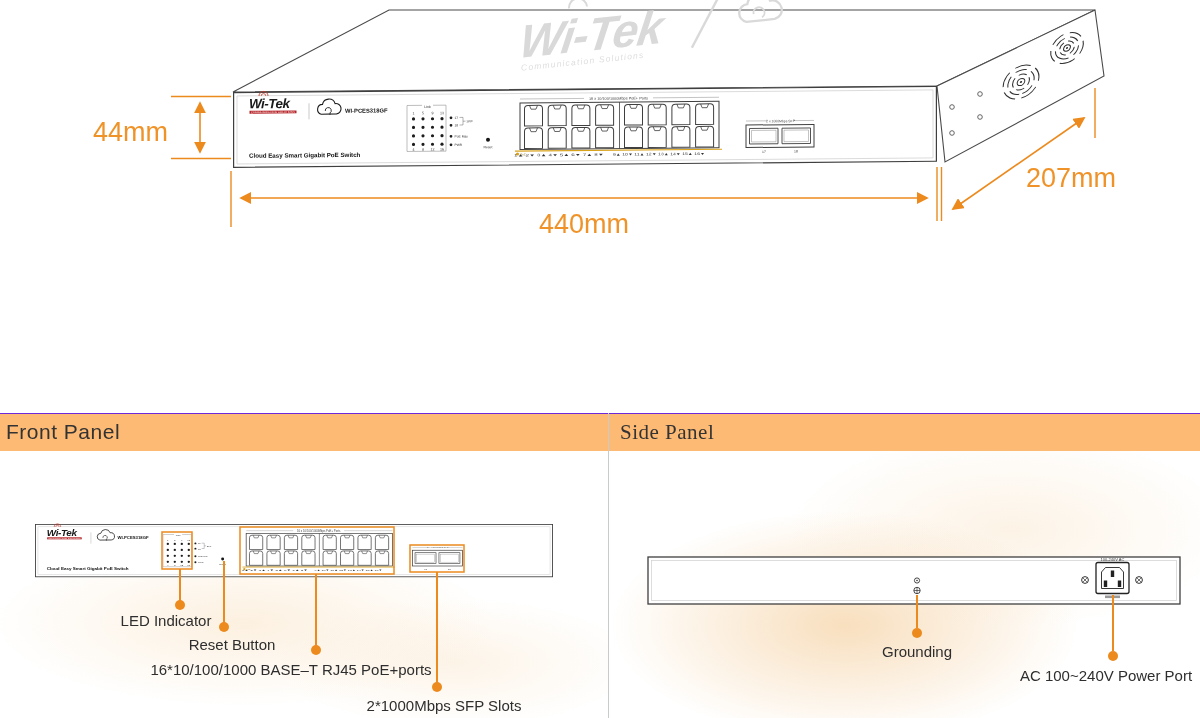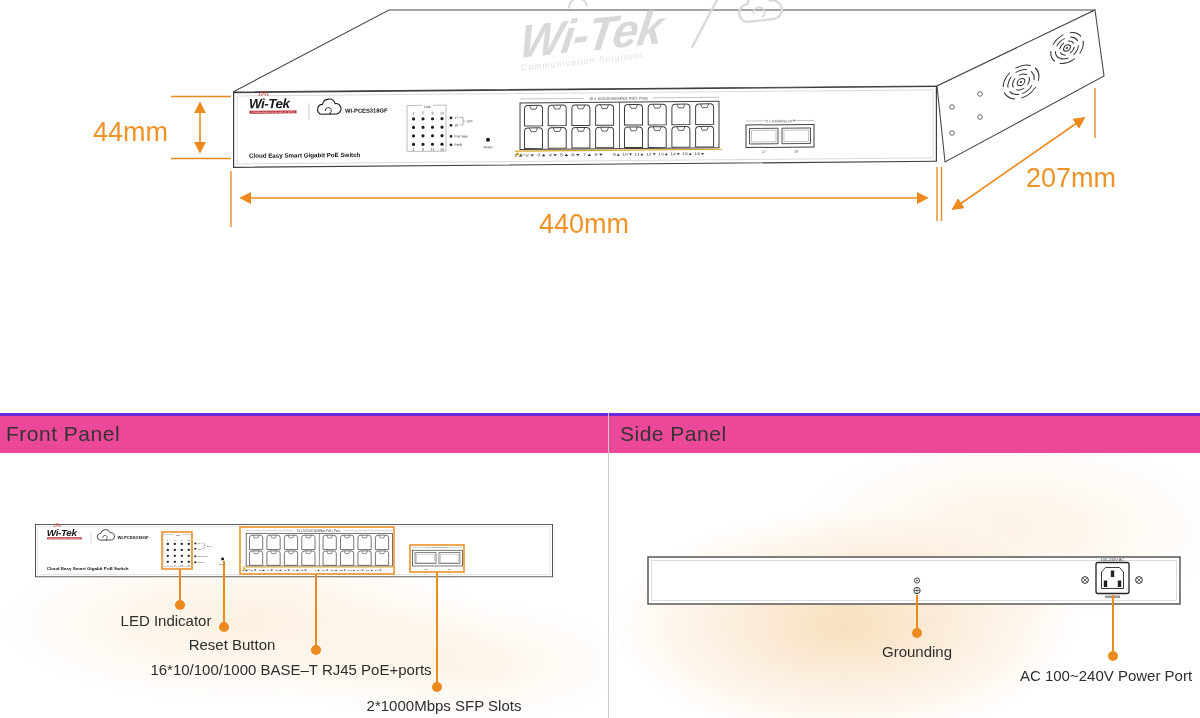--- a/index.html
+++ b/index.html
@@ -5,24 +5,24 @@
   html,body{margin:0;padding:0;}
   body{width:1200px;height:718px;background:#fff;font-family:"Liberation Sans",sans-serif;overflow:hidden;}
   .page{position:relative;width:1200px;height:718px;background:#fff;}
   .glow{position:absolute;pointer-events:none;z-index:1;}
   #glow-front{left:0;top:560px;width:608px;height:158px;
     background:radial-gradient(ellipse 55% 70% at 40% 40%, rgba(250,228,198,0.55), rgba(255,255,255,0) 75%),
                radial-gradient(ellipse 40% 55% at 75% 65%, rgba(250,230,203,0.45), rgba(255,255,255,0) 75%);}
   #glow-side{left:608px;top:428px;width:592px;height:290px;
     background:radial-gradient(ellipse 55% 55% at 40% 68%, rgba(247,217,178,0.85), rgba(255,255,255,0) 72%),
                radial-gradient(ellipse 50% 45% at 68% 35%, rgba(250,231,205,0.5), rgba(255,255,255,0) 75%);}
-  .section-header{position:absolute;left:0;top:413px;width:1200px;height:37px;background:#ec4899;border-top:3px solid #6d28d9;z-index:2;}
+  .section-header{position:absolute;left:0;top:413px;width:1200px;height:37px;background:#fdba74;border-top:1px solid #6d28d9;z-index:2;}
   .section-title{position:absolute;top:6px;font-size:21px;color:#333;letter-spacing:0.5px;}
   #front-title{left:6px;}
-  #side-title{left:620px;}
+  #side-title{left:620px;font-family:Liberation Serif, serif;}
   .col-divider{position:absolute;left:608px;top:413px;width:1px;height:305px;background:#c9cbcb;z-index:2;}
   svg{position:absolute;left:0;top:0;z-index:3;}
   .acc-s{stroke:#EC8A1E;}
   .acc-f{fill:#EC8A1E;}
   .dim-label{fill:#EF9329;font-size:27px;}
   .callout-label{fill:#2e2e2e;font-size:15px;}
   .edge{stroke:#4a4a4a;fill:#fff;}
   text{font-family:"Liberation Sans",sans-serif;}
 </style>
 </head>

